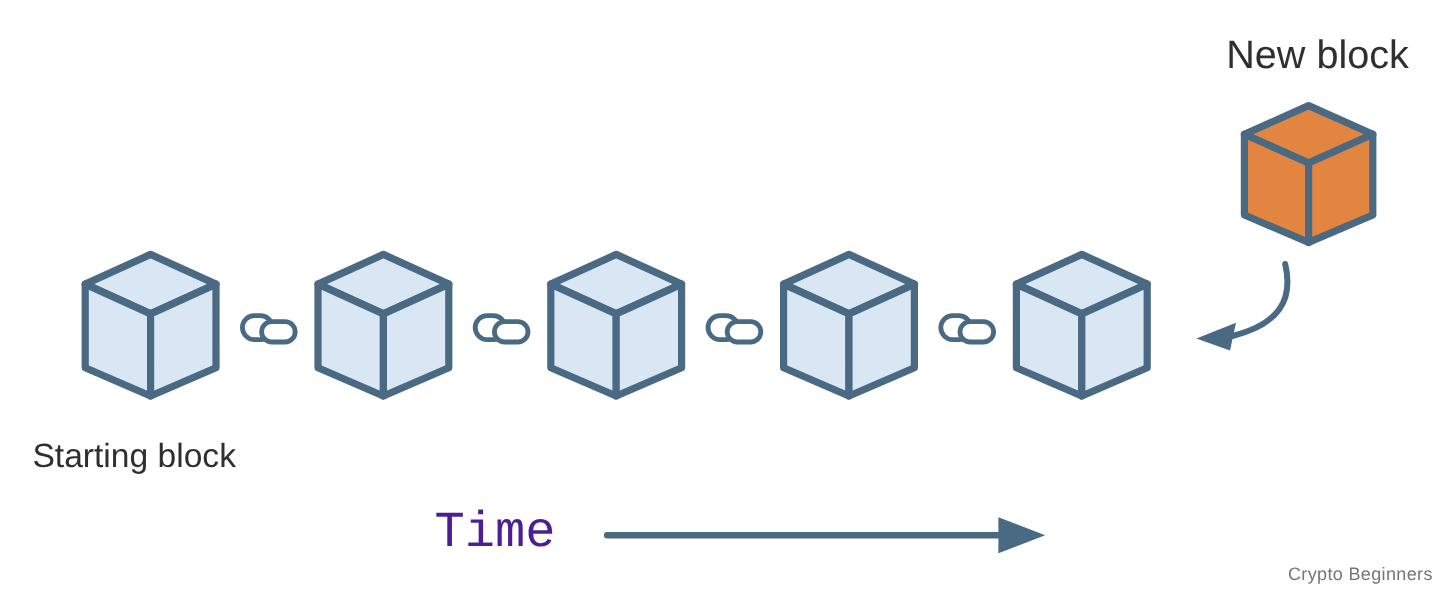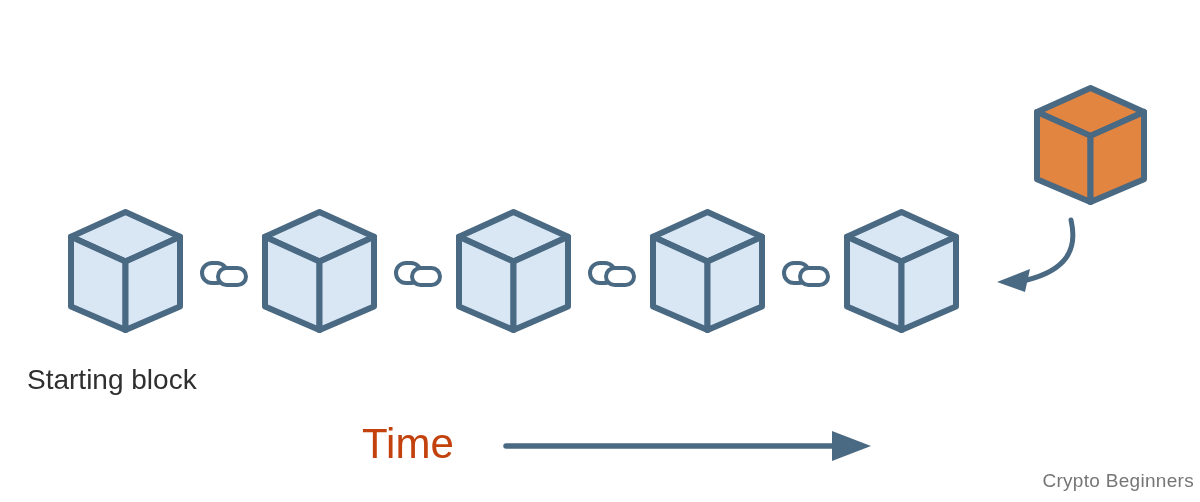--- a/index.html
+++ b/index.html
@@ -9,21 +9,21 @@
     height: 502px;
     background: #ffffff;
     font-family: "Liberation Sans", "DejaVu Sans", sans-serif;
     overflow: hidden;
   }
   .canvas svg { position: absolute; left: 0; top: 0; }
   .lbl { position: absolute; color: #2f2f2f; white-space: nowrap; }
   .lbl-new-block    { left: 1013px; top: 27px;  width: 170px; text-align: center; font-size: 33px; }
   .lbl-starting     { left: 27px;   top: 364px; font-size: 28px; }
   .lbl-time         { left: 362px;  top: 420px; font-size: 42px; }
-  .lbl-watermark    { right: 6px;   top: 470px; font-size: 19px; color: #767676; letter-spacing: 0.3px; }
+  .lbl-watermark    { right: 6px;   top: 470px; font-size: 15px; color: #767676; letter-spacing: 0.3px; }
 </style>
 </head>
 <body>
 
 <div class="canvas">
   <svg id="diagram-svg" width="1200" height="502" viewBox="0 0 1200 502">
       <g stroke="#4A6983" stroke-width="6" stroke-linejoin="round" fill="#D9E7F5">
         <polygon points="125.5,212 180,236.78 125.5,261.56 71,236.78"></polygon>
         <polygon points="71,236.78 125.5,261.56 125.5,330 71,306.4"></polygon>
         <polygon points="125.5,261.56 180,236.78 180,306.4 125.5,330"></polygon>
@@ -72,19 +72,20 @@
       <g>
         <path d="M 1071 220 C 1078 250, 1066 270, 1027 280" fill="none" stroke="#4A6983" stroke-width="5" stroke-linecap="round"></path>
         <polygon points="997,282 1030,269 1025,292" fill="#4A6983"></polygon>
       </g>
       <g>
         <line x1="506" y1="446" x2="836" y2="446" stroke="#4A6983" stroke-width="5.5" stroke-linecap="round"></line>
         <polygon points="871,446 832,431 832,461" fill="#4A6983"></polygon>
       </g>
     </svg>
 
+  <div class="lbl lbl-new-block" style="color: rgb(47, 47, 47);">New block</div>
 
   <div class="lbl lbl-starting" style="color: rgb(47, 47, 47);">Starting block</div>
 
-  <div class="lbl lbl-time" style="color: #c2410c;">Time</div>
+  <div class="lbl lbl-time" style="color: #4c1d95; font-family: Liberation Mono, monospace;">Time</div>
 
   <div class="lbl lbl-watermark" style="color: rgb(118, 118, 118);">Crypto Beginners</div>
 </div>
 
 </body></html>

